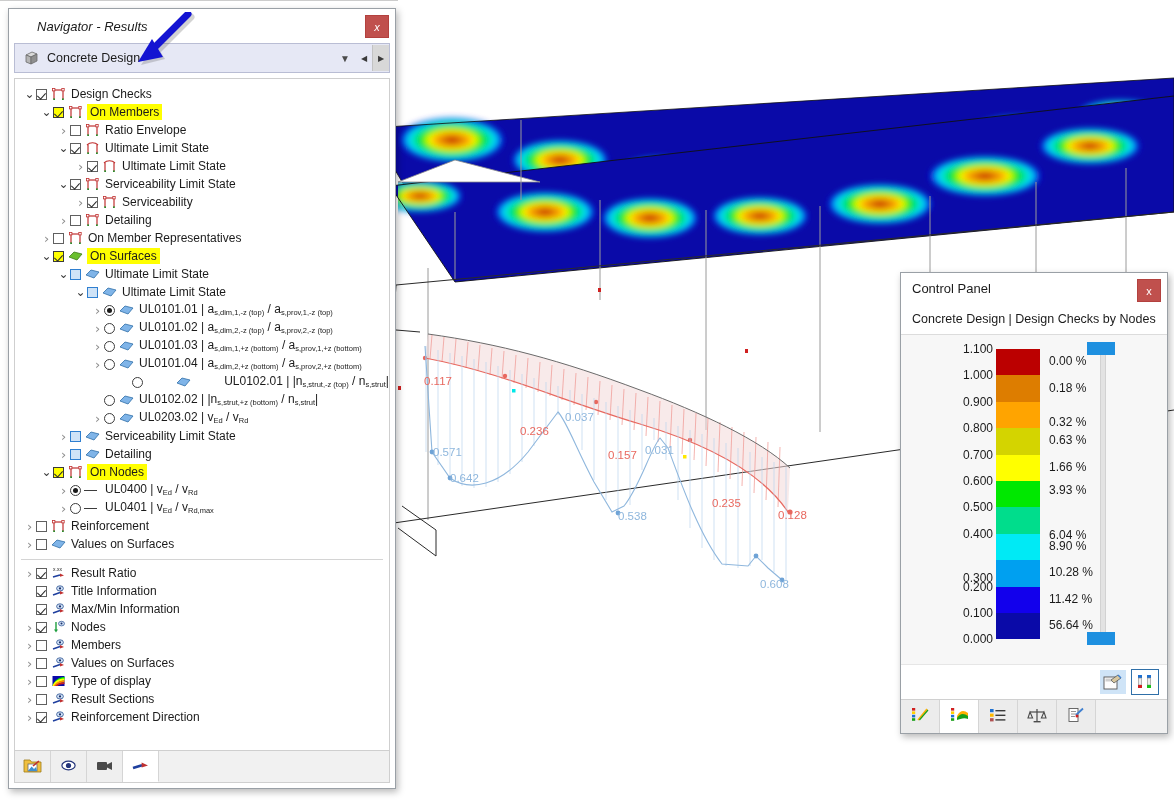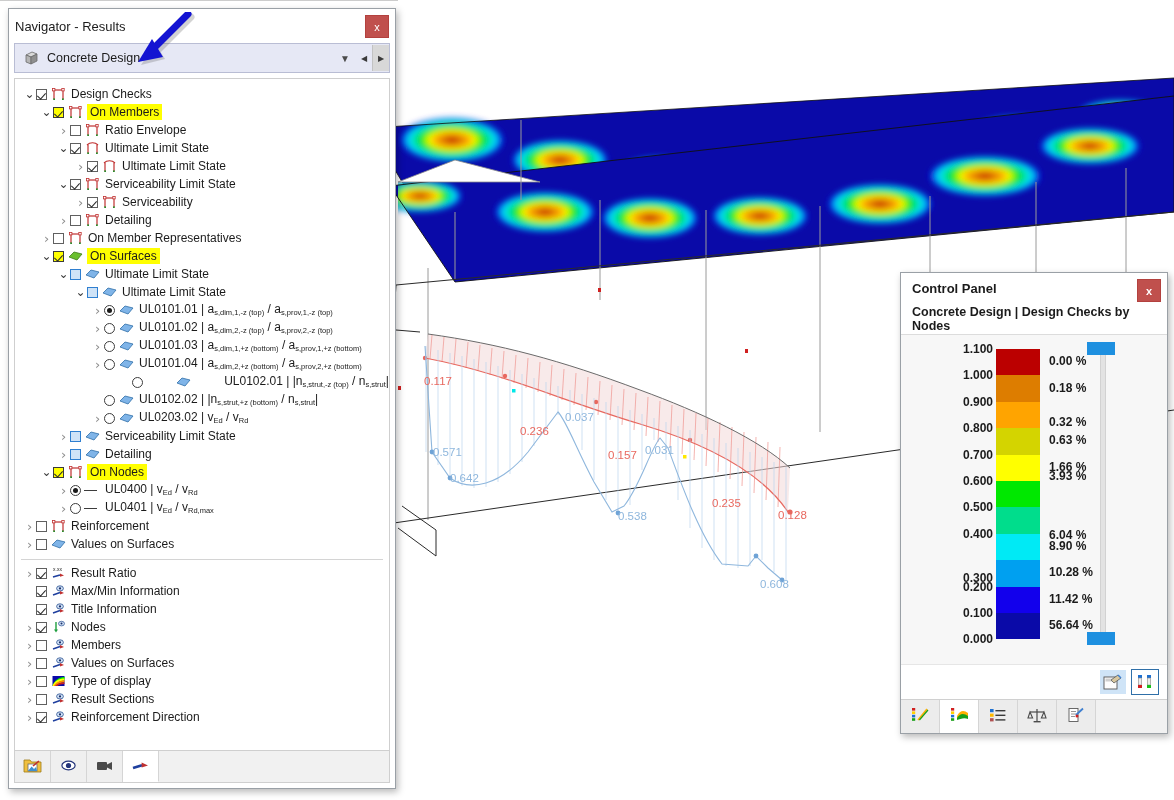--- a/index.html
+++ b/index.html
@@ -15,21 +15,21 @@
 
   
   #navigator{
     position:absolute;left:8px;top:8px;width:386px;height:779px;
     background:#ffffff;border:1px solid #9aa0a6;
     box-shadow:2px 3px 7px rgba(0,0,0,.28);
     display:flex;flex-direction:column;
   }
   #nav-title{
     height:34px;min-height:34px;display:flex;align-items:center;
-    padding-left:6px;background:#ffffff;position:relative;
+    padding-left:28px;background:#ffffff;position:relative;font-style:italic;
   }
   #nav-title .t{font-size:13px;color:#1b1b1b;}
   .close-btn{
     position:absolute;right:6px;top:6px;width:22px;height:21px;
     background:#c0504d;color:#fff;font-size:11px;
     display:flex;align-items:center;justify-content:center;cursor:pointer;
     border:1px solid #b3413e;
   }
   #nav-combo{
     height:28px;min-height:28px;margin:0 5px;background:#e6e8f5;
@@ -86,21 +86,21 @@
     width:35px;border-right:1px solid #d5d5d5;display:flex;align-items:center;justify-content:center;
     cursor:pointer;background:#efefef;
   }
   .ftab.active{background:#ffffff;border-bottom:1px solid #fff;}
   .ftab.blank{flex:1;border-right:none;background:#f1f1f1;}
 
   
   #cpanel{
     position:absolute;left:900px;top:272px;width:266px;height:460px;
     background:#ffffff;border:1px solid #9aa0a6;
-    box-shadow:2px 3px 7px rgba(0,0,0,.28);display:flex;flex-direction:column;font-weight:bold;
+    box-shadow:2px 3px 7px rgba(0,0,0,.28);display:flex;flex-direction:column;
   }
   #cp-title{height:31px;min-height:31px;display:flex;align-items:center;padding-left:11px;position:relative;}
   #cp-title .t{font-size:13px;}
   #cp-sub{height:30px;min-height:30px;display:flex;align-items:center;padding-left:11px;font-size:12.5px;
           border-bottom:1px solid #dcdcdc;}
   #cp-body{flex:1;background:#f7f7f7;position:relative;overflow:hidden;}
 
   .scale-val{position:absolute;right:0;text-align:right;font-size:12px;color:#1b1b1b;}
   #swatches{position:absolute;left:95px;top:0;width:44px;}
   .sw{height:26.4px;width:44px;box-sizing:border-box;}
@@ -670,34 +670,34 @@
           <span class="exp"></span>
           <span class="chk on"></span>
           <span class="ic">
             <svg width="15" height="14" viewBox="0 0 15 14">
               <ellipse cx="9" cy="4.4" rx="3.4" ry="2.6" fill="#cfe0f5" stroke="#2a4f8f" stroke-width=".8"></ellipse>
                 <circle cx="9" cy="4.4" r="1.1" fill="#1a2f6a"></circle>
                 <path d="M2,11 L9,8.6" stroke="#1e3f9e" stroke-width="1.6"></path>
                 <polygon points="9,7 13,9 9,10.4" fill="#c03030"></polygon>
             </svg>
           </span>
-          <span class="lbl">Max/Min Information</span>
+          <span class="lbl">Title Information</span>
         </div>
         <div class="row" style="padding-left: 8px;">
           <span class="exp"></span>
           <span class="chk on"></span>
           <span class="ic">
             <svg width="15" height="14" viewBox="0 0 15 14">
               <ellipse cx="9" cy="4.4" rx="3.4" ry="2.6" fill="#cfe0f5" stroke="#2a4f8f" stroke-width=".8"></ellipse>
                 <circle cx="9" cy="4.4" r="1.1" fill="#1a2f6a"></circle>
                 <path d="M2,11 L9,8.6" stroke="#1e3f9e" stroke-width="1.6"></path>
                 <polygon points="9,7 13,9 9,10.4" fill="#c03030"></polygon>
             </svg>
           </span>
-          <span class="lbl">Title Information</span>
+          <span class="lbl">Max/Min Information</span>
         </div>
         <div class="row" style="padding-left: 8px;">
           <span class="exp" style="font-size: 13px;">›</span>
           <span class="chk on"></span>
           <span class="ic">
             <svg width="15" height="14" viewBox="0 0 15 14">
               <path d="M5,2 L5,11" stroke="#1e9e3e" stroke-width="1.4"></path>
                 <polygon points="3,9.5 7,9.5 5,12.5" fill="#1e9e3e"></polygon>
                 <ellipse cx="10.5" cy="3.6" rx="3" ry="2.3" fill="#cfe0f5" stroke="#2a4f8f" stroke-width=".7"></ellipse>
                 <circle cx="10.5" cy="3.6" r="1" fill="#1a2f6a"></circle>
@@ -840,21 +840,21 @@
       <div class="scale-val" style="right: 174px; top: 191.8px;">0.400</div>
       <div class="scale-val" style="right: 174px; top: 236px;">0.300</div>
       <div class="scale-val" style="right: 174px; top: 244.6px;">0.200</div>
       <div class="scale-val" style="right: 174px; top: 271px;">0.100</div>
       <div class="scale-val" style="right: 174px; top: 297.4px;">0.000</div>
       <div class="pct" style="top: 19.2px;">0.00 %</div>
       <div class="pct" style="top: 45.6px;">0.18 %</div>
       <div class="pct" style="top: 80px; text-align: right;">0.32 %</div>
       <div class="pct" style="top: 98.4px;">0.63 %</div>
       <div class="pct" style="top: 124.8px;">1.66 %</div>
-      <div class="pct" style="top: 134px;">3.93 %</div>
+      <div class="pct" style="top: 148px;">3.93 %</div>
       <div class="pct" style="top: 193px;">6.04 %</div>
       <div class="pct" style="top: 204px;">8.90 %</div>
       <div class="pct" style="top: 230.4px;">10.28 %</div>
       <div class="pct" style="top: 256.8px;">11.42 %</div>
       <div class="pct" style="top: 283.2px;">56.64 %</div>
     </div>
   <div id="cp-icons">
     <div class="cpbtn sel">
       <svg width="20" height="18" viewBox="0 0 20 18">
         <rect x="1" y="4" width="13" height="12" fill="#fdfdfd" stroke="#555" stroke-width=".9"></rect>

